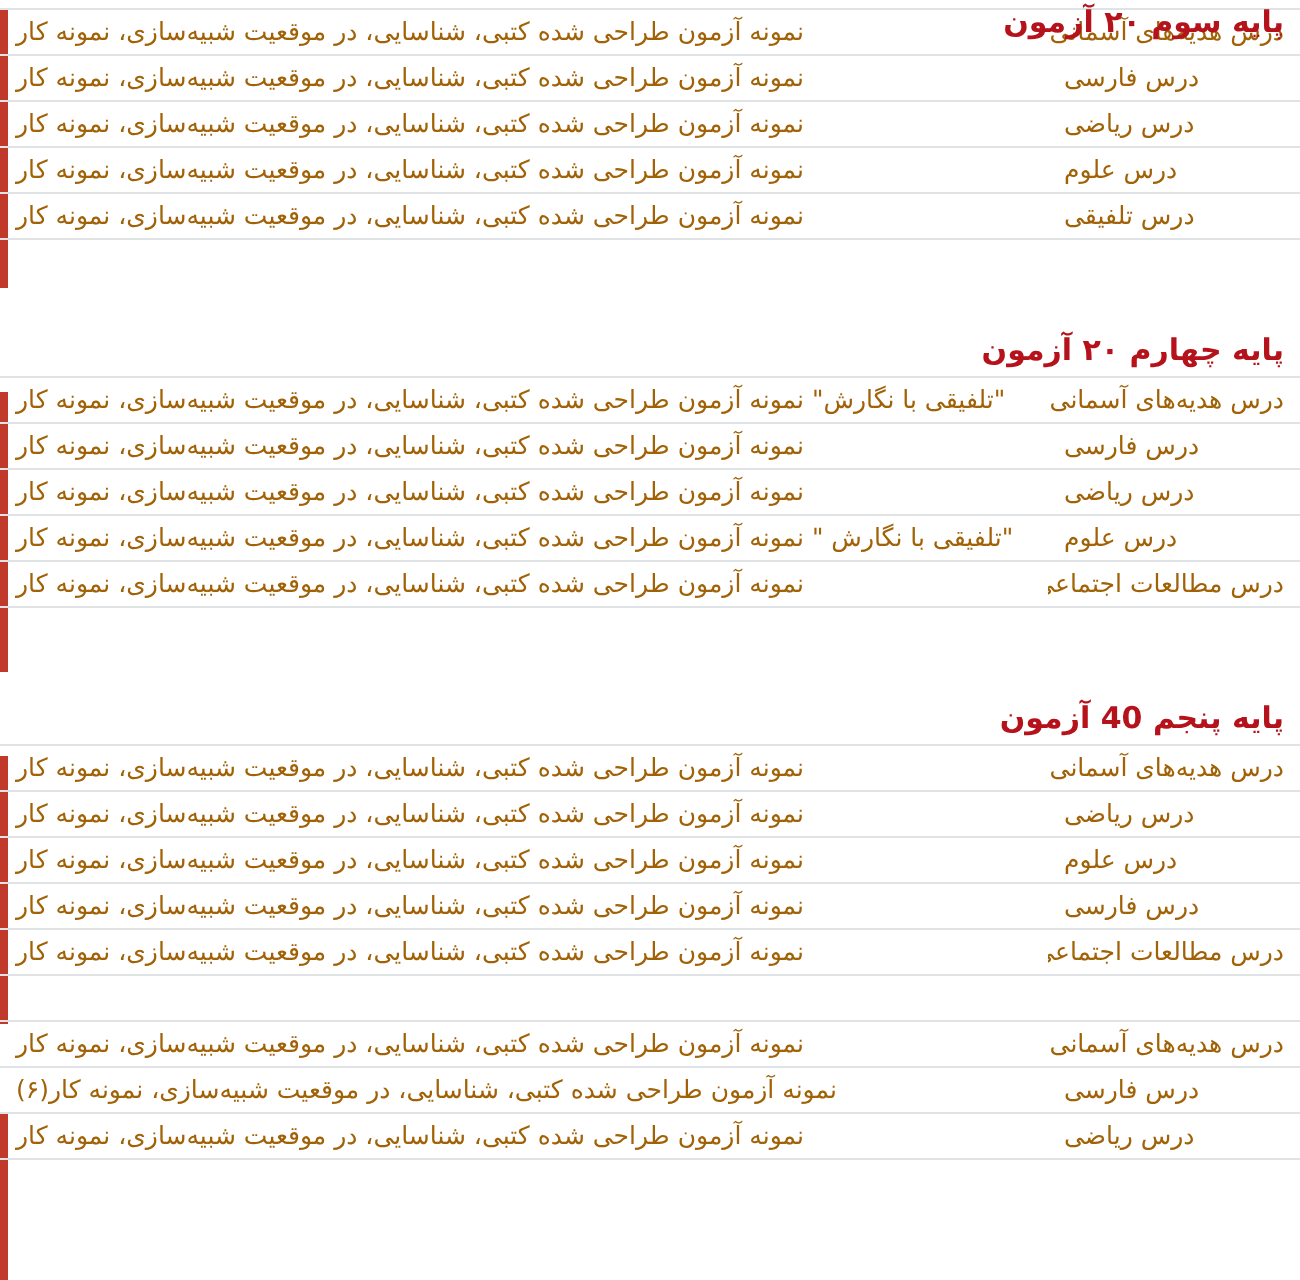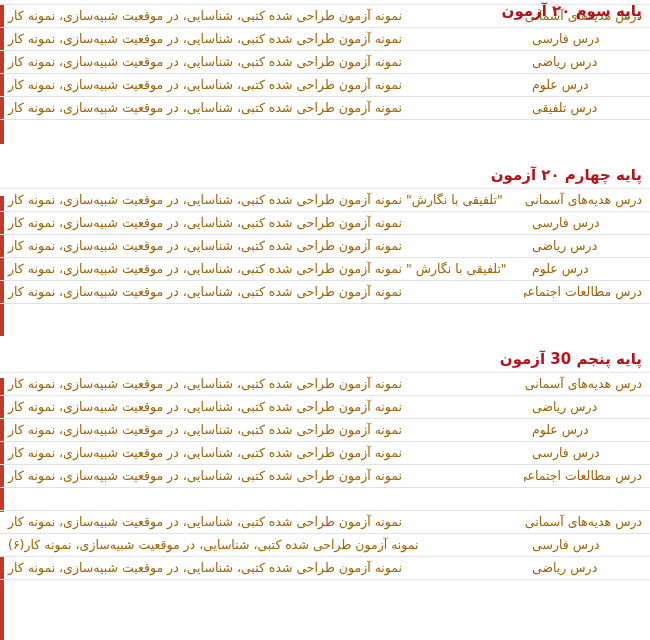--- a/index.html
+++ b/index.html
@@ -137,21 +137,21 @@
           <td class="subject">درس مطالعات اجتماعی</td>
           <td class="desc">نمونه آزمون طراحی شده کتبی، شناسایی، در موقعیت شبیه‌سازی، نمونه کار</td>
         </tr>
       </tbody>
     </table>
   </div>
 
   <div class="spacer-md"></div>
 
   <div class="section">
-    <div class="section-title" style="color: rgb(181, 18, 27);">پایه پنجم 30 آزمون</div>
+    <div class="section-title" style="color: rgb(181, 18, 27);">پایه پنجم 40 آزمون</div>
     <table class="rows">
       <tbody>
         <tr>
           <td class="subject">درس هدیه‌های آسمانی</td>
           <td class="desc">نمونه آزمون طراحی شده کتبی، شناسایی، در موقعیت شبیه‌سازی، نمونه کار</td>
         </tr>
         <tr>
           <td class="subject">درس ریاضی</td>
           <td class="desc">نمونه آزمون طراحی شده کتبی، شناسایی، در موقعیت شبیه‌سازی، نمونه کار</td>
         </tr>

